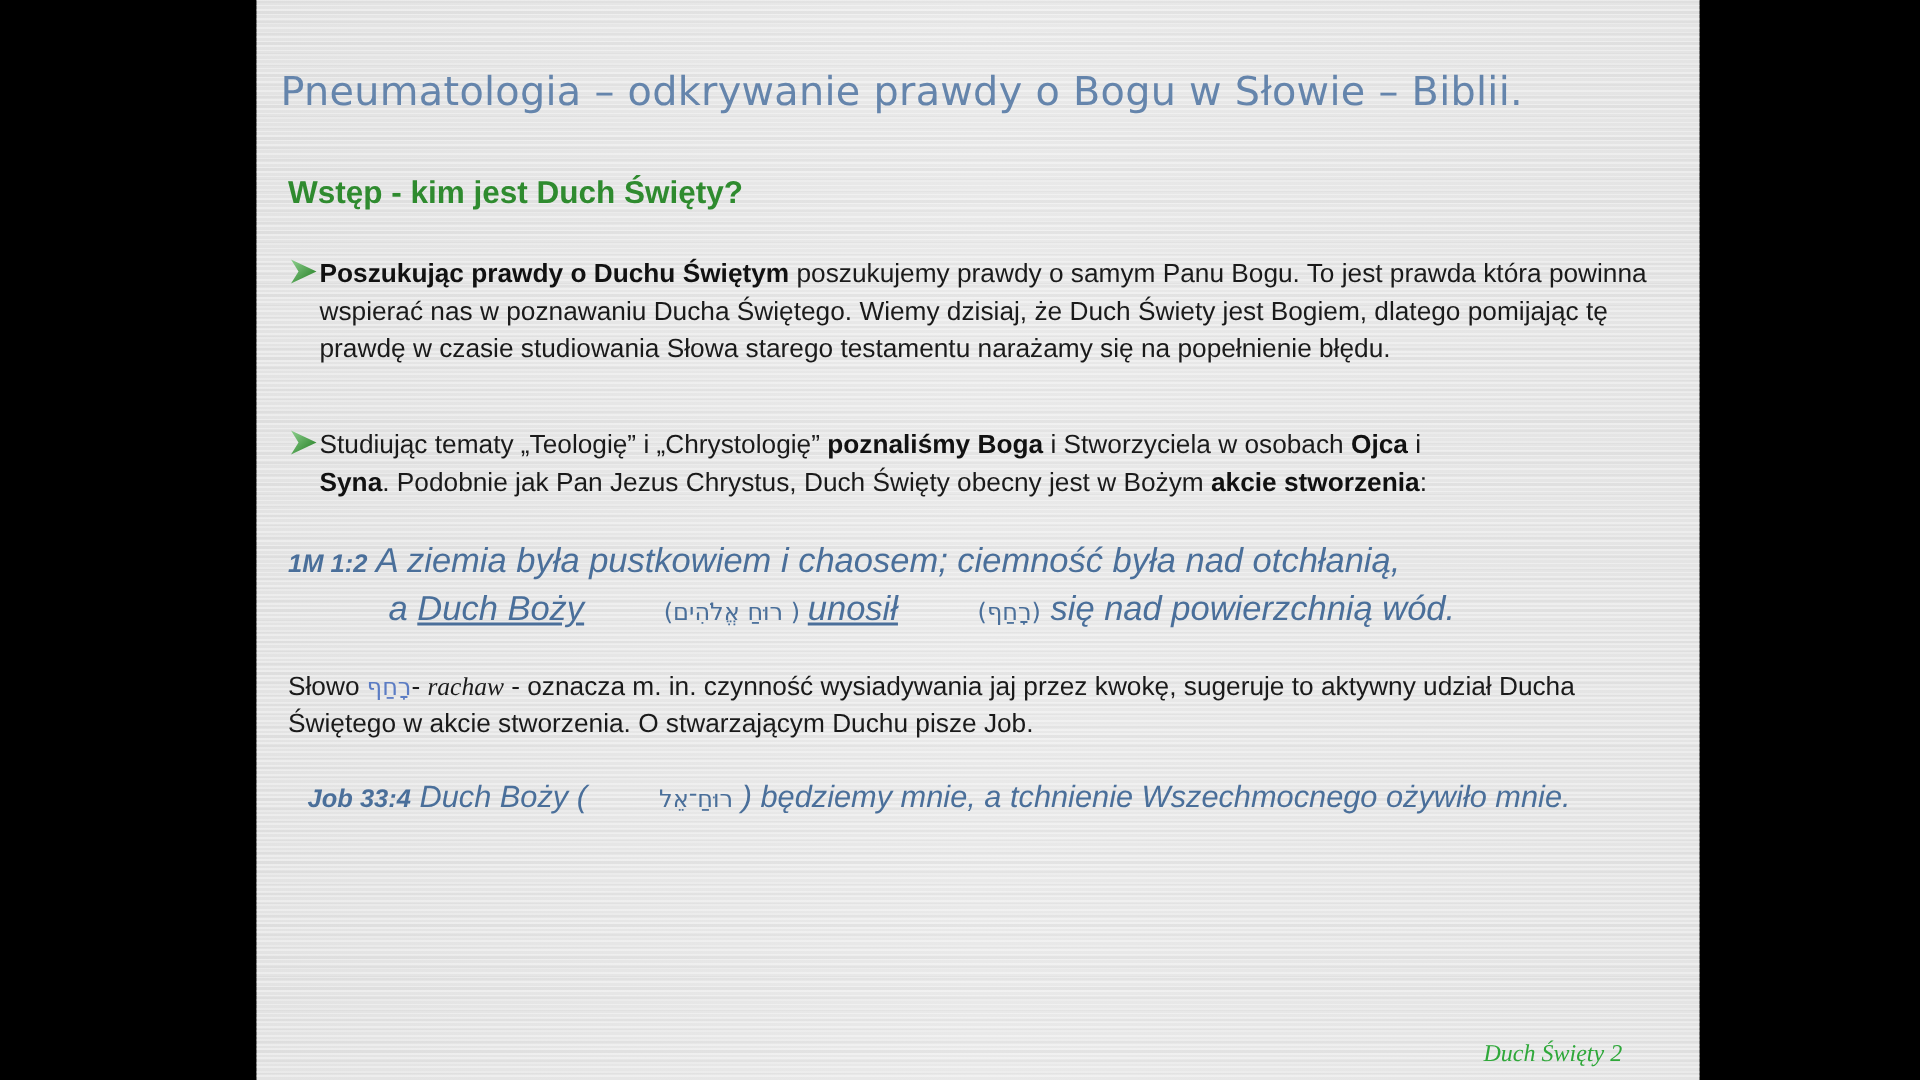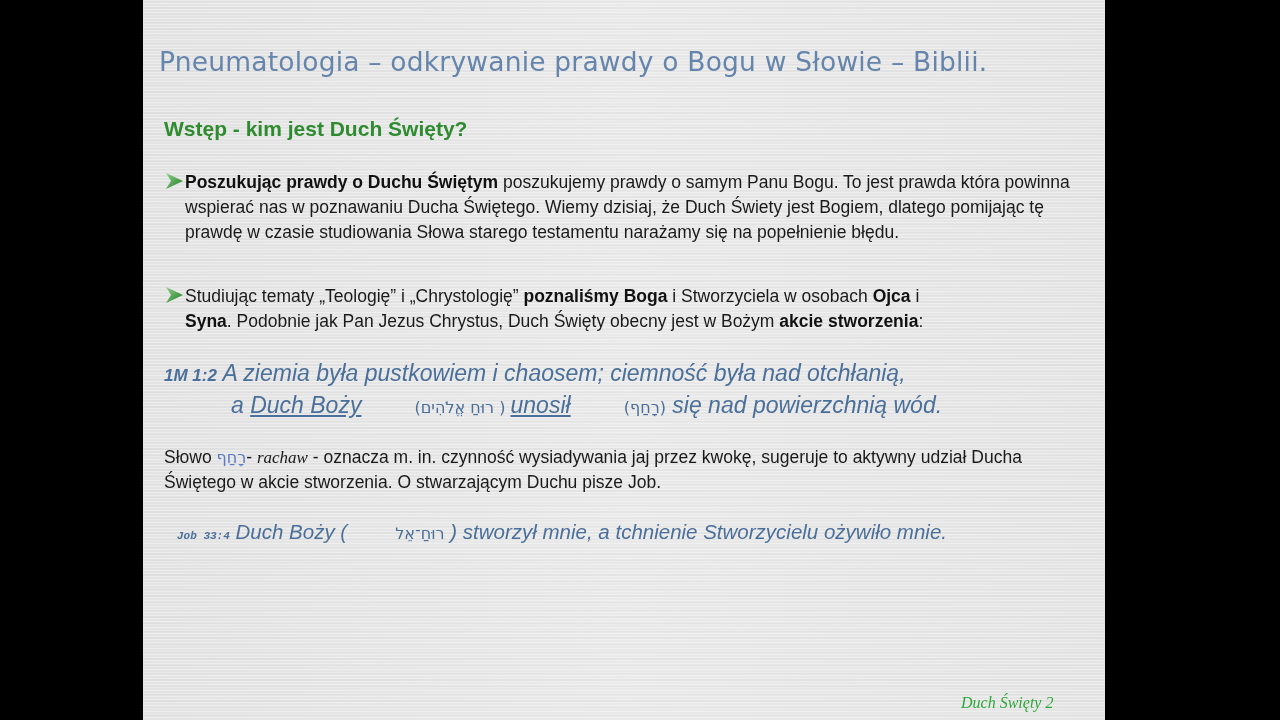--- a/index.html
+++ b/index.html
@@ -1,21 +1,21 @@
 <!DOCTYPE html>
 <html><head>
 <meta charset="utf-8">
 <style>
   html, body { margin: 0; padding: 0; }
   body {
     width: 1280px; height: 720px; background: #000; position: relative; overflow: hidden;
     font-family: "Liberation Sans", sans-serif;
   }
   .slide {
-    position: absolute; left: 143px; top: 0; width: 962px; height: 720px;
+    position: absolute; left: 171px; top: 0; width: 962px; height: 720px;
     background:
       repeating-linear-gradient(180deg, rgba(255,255,255,0.35) 0px, rgba(255,255,255,0.35) 1px, rgba(0,0,0,0) 1px, rgba(0,0,0,0) 3px),
       repeating-linear-gradient(180deg, rgba(0,0,0,0.025) 0px, rgba(0,0,0,0.025) 2px, rgba(0,0,0,0) 2px, rgba(0,0,0,0) 7px),
       linear-gradient(90deg, #e3e3e3, #e9e9e9 50%, #e4e4e4);
   }
   .title {
     position: absolute; left: 16px; top: 46px;
     font-family: "DejaVu Sans", sans-serif; font-size: 26.5px; color: #6585ac; letter-spacing: 0.2px;
     white-space: nowrap;
   }
@@ -41,21 +41,21 @@
   .heb { font-family: "DejaVu Sans", sans-serif; font-style: normal; font-size: 16px; margin-left: 48px; }
   .v1 { top: 358px; }
   .v1b { top: 390px; left: 88px; }
   .para {
     position: absolute; left: 21px; font-size: 17.5px; color: #1a1a1a; line-height: 25px; width: 920px;
   }
   .p1 { top: 445px; }
   .p1 .heb2 { color: #5b7cc4; font-family: "DejaVu Sans", sans-serif; font-size: 16px; }
   .p1 .translit { font-family: "Liberation Serif", serif; font-style: italic; font-size: 17px; }
   .v2 { top: 518px; left: 34px; font-size: 20.5px; line-height: 28px; }
-  .v2 .ref { font-size: 11px; font-family: Liberation Mono, monospace; }
+  .v2 .ref { font-size: 17px; }
   .p2 { top: 572px; }
   .footer {
     position: absolute; left: 818px; top: 694px;
     font-family: "Liberation Serif", serif; font-style: italic; font-size: 16px; color: #2fa83a; white-space: nowrap;
   }
 </style>
 </head>
 <body>
 
 <div class="slide">
@@ -93,17 +93,17 @@
     </span>
     <span class="text"><b>Poszukując prawdy o Duchu Świętym</b><span> poszukujemy prawdy o samym Panu Bogu. To jest prawda która powinna wspierać nas w poznawaniu Ducha Świętego. Wiemy dzisiaj, że Duch Świety jest Bogiem, dlatego pomijając tę prawdę w czasie studiowania Słowa starego testamentu narażamy się na popełnienie błędu.</span></span>
   </div>
 
   <div class="verse v1"><span class="ref">1M 1:2</span><span> A ziemia była pustkowiem i chaosem; ciemność była nad otchłanią,</span></div>
 
   <div class="verse v1b"><span>a </span><u>Duch Boży</u><span class="heb" dir="ltr">  (רוּחַ אֱלֹהִים ) </span><u>unosił</u><span class="heb"> (רָחַף)</span><span> się nad powierzchnią wód.</span></div>
 
   <div class="para p1"><span> Słowo </span><span class="heb2">רָחַף</span><span>- </span><span class="translit">rachaw</span><span> - oznacza m. in. czynność  wysiadywania jaj przez kwokę, sugeruje to aktywny udział Ducha Świętego w akcie stworzenia. O stwarzającym Duchu pisze Job.</span></div>
 
-  <div class="verse v2"><span class="ref">Job 33:4</span><span> Duch Boży (</span><span class="heb">רוּחַ־אֵל</span><span>  ) stworzył mnie, a tchnienie Stworzycielu ożywiło mnie.</span></div>
+  <div class="verse v2"><span class="ref">Job 33:4</span><span> Duch Boży (</span><span class="heb">רוּחַ־אֵל</span><span>  ) będziemy mnie, a tchnienie Wszechmocnego ożywiło mnie.</span></div>
 
 
   <div class="footer">Duch Święty 2</div>
 </div>
 
 </body></html>

